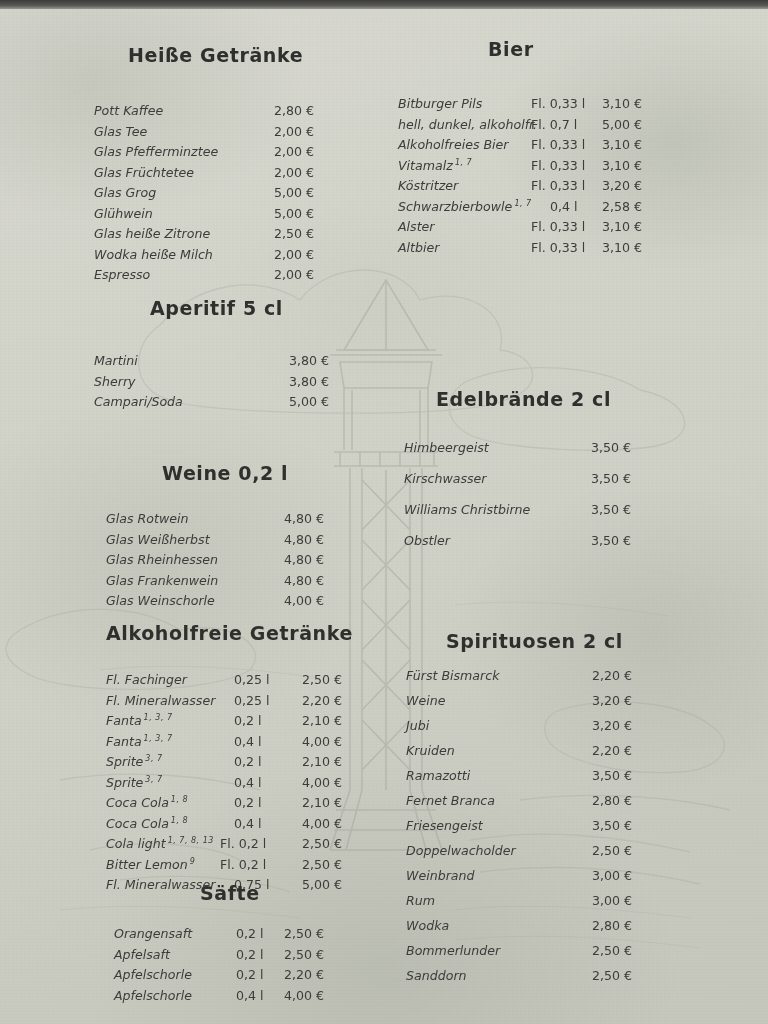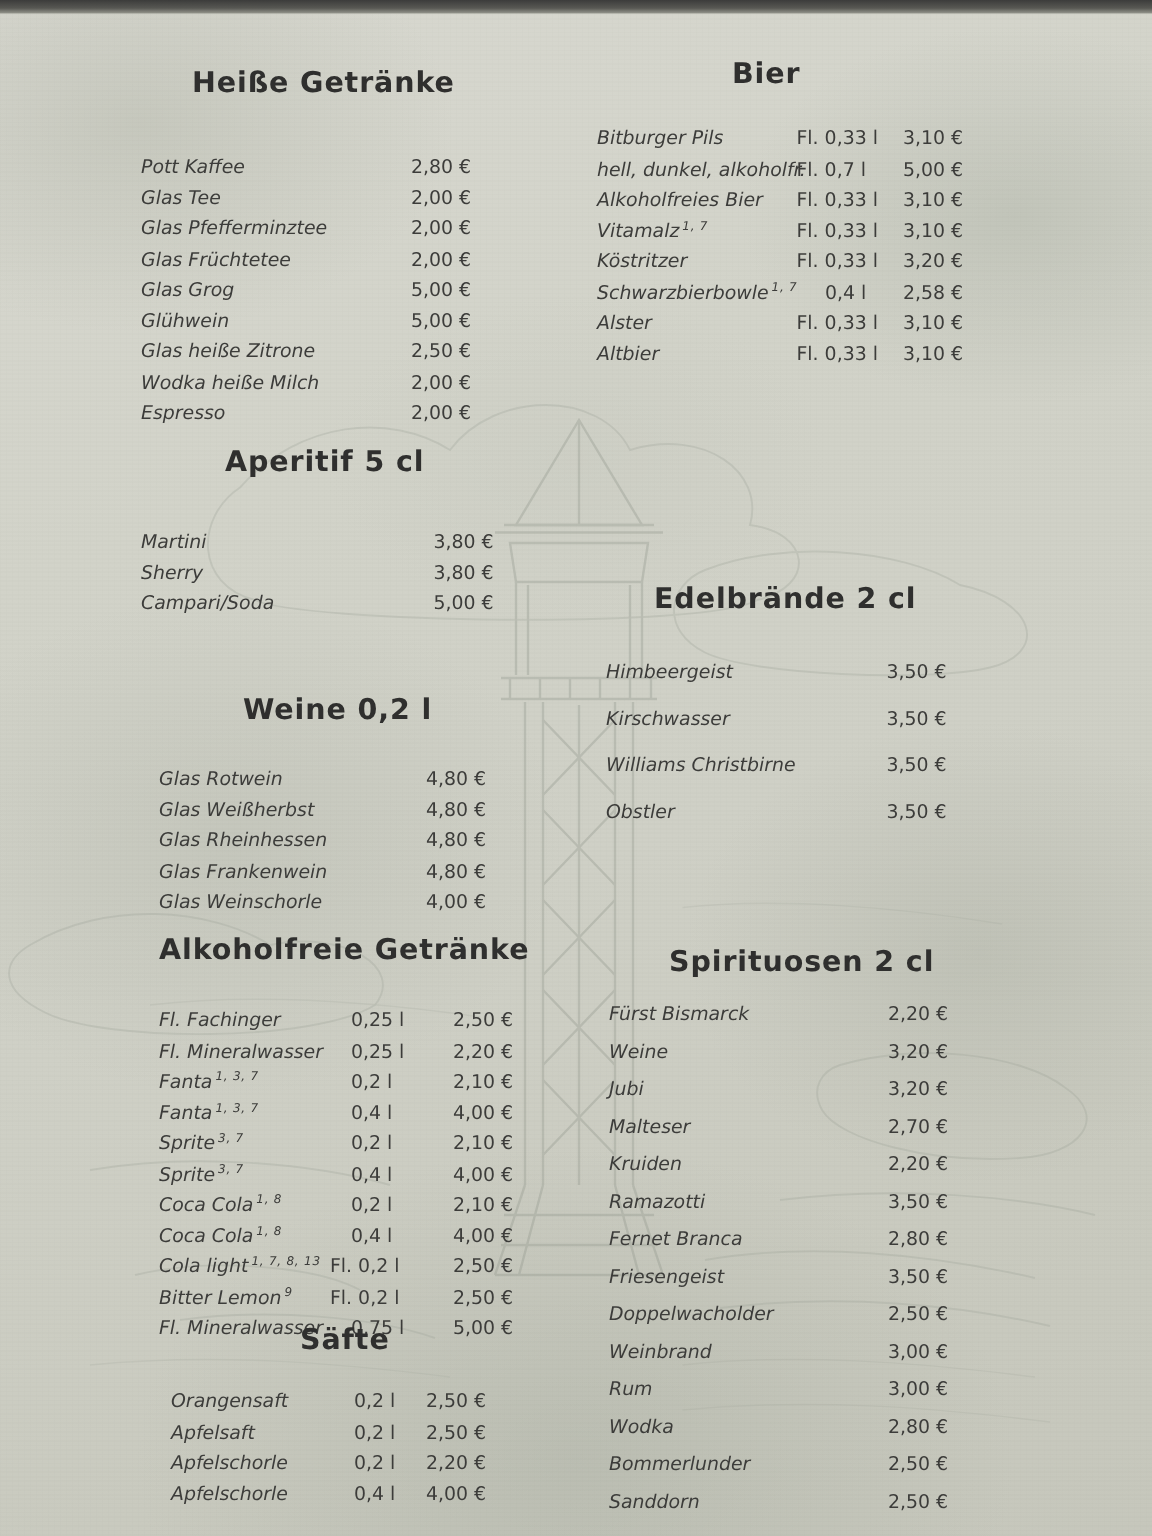--- a/index.html
+++ b/index.html
@@ -304,21 +304,21 @@
         <span class="pr" style="left:170px">4,00 €</span>
       </div>
     </div>
   </div>
 
   <div class="col-right">
 
     <div style="position:absolute; left:93px; top:38px;">
       <div class="sect-title">Bier</div>
     </div>
-    <div class="rows" style="position:absolute; left:3px; top:76px; width:330px;">
+    <div class="rows" style="position:absolute; left:3px; top:88px; width:330px;">
       <div class="rowpos">
         <span class="nm">Bitburger Pils</span>
         <span class="vol" style="left:133px">Fl. 0,33 l</span>
         <span class="pr" style="left:204px">3,10 €</span>
       </div>
       <div class="rowpos">
         <span class="nm">hell, dunkel, alkoholfr.</span>
         <span class="vol" style="left:133px">Fl. 0,7 l</span>
         <span class="pr" style="left:204px">5,00 €</span>
       </div>
@@ -386,24 +386,20 @@
         </div>
       <div class="rowpos" style="height:25px">
           <span class="nm">Weine</span>
           <span class="pr" style="left:186px">3,20 €</span>
         </div>
       <div class="rowpos" style="height:25px">
           <span class="nm">Jubi</span>
           <span class="pr" style="left:186px">3,20 €</span>
         </div>
       <div class="rowpos" style="height:25px">
-          <span class="nm">Malteser</span>
-          <span class="pr" style="left:186px">2,70 €</span>
-        </div>
-      <div class="rowpos" style="height:25px">
           <span class="nm">Kruiden</span>
           <span class="pr" style="left:186px">2,20 €</span>
         </div>
       <div class="rowpos" style="height:25px">
           <span class="nm">Ramazotti</span>
           <span class="pr" style="left:186px">3,50 €</span>
         </div>
       <div class="rowpos" style="height:25px">
           <span class="nm">Fernet Branca</span>
           <span class="pr" style="left:186px">2,80 €</span>

